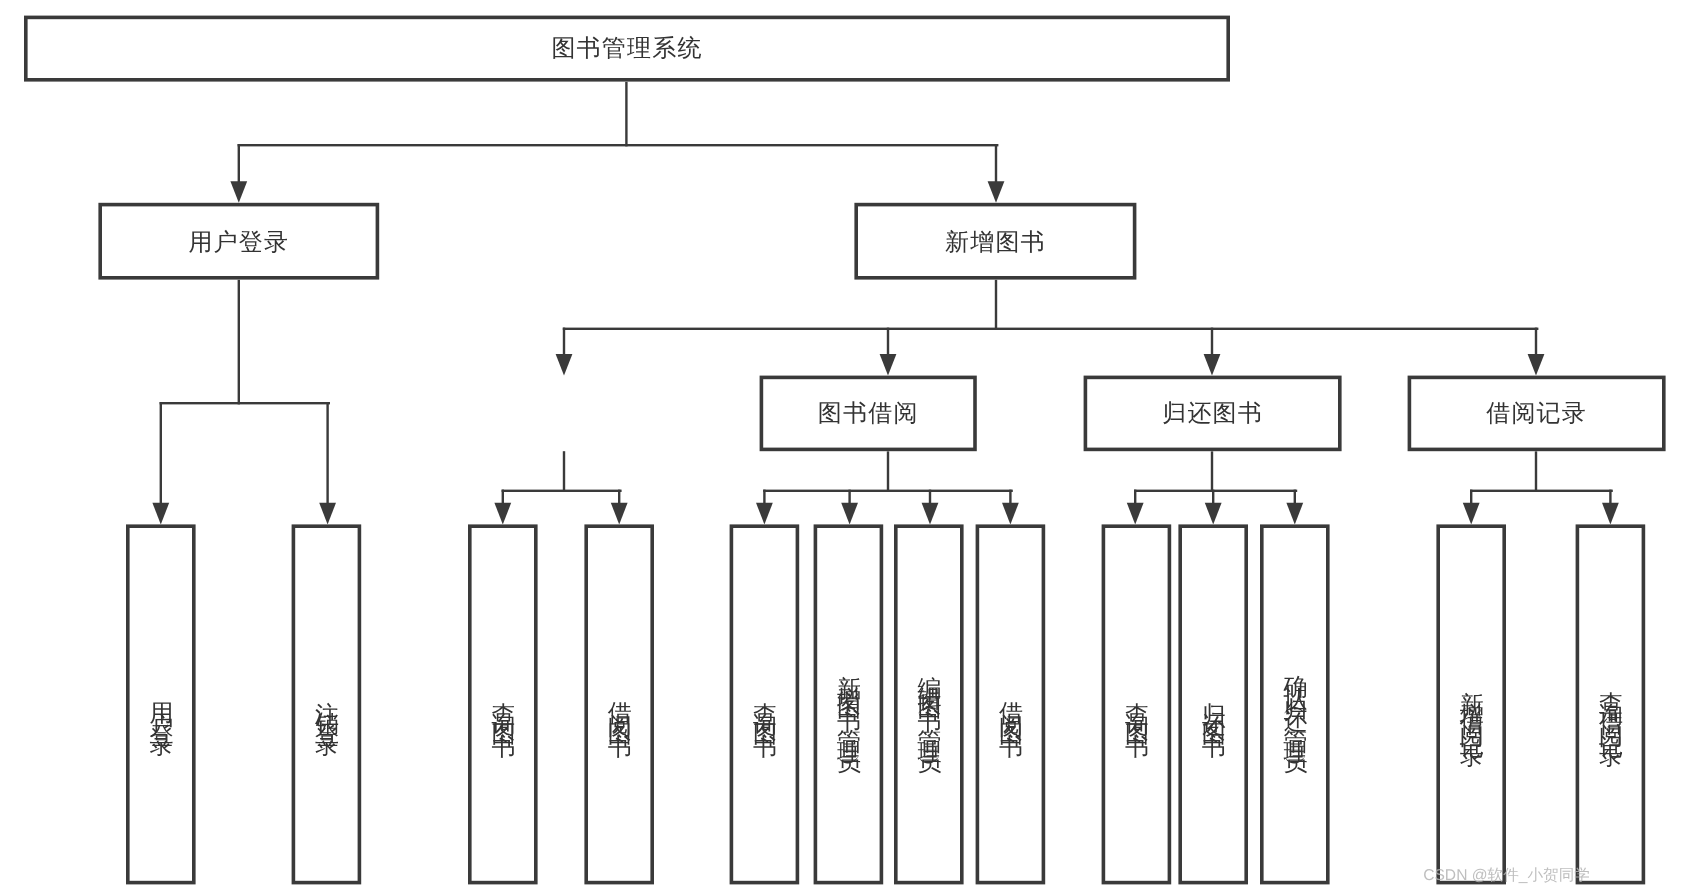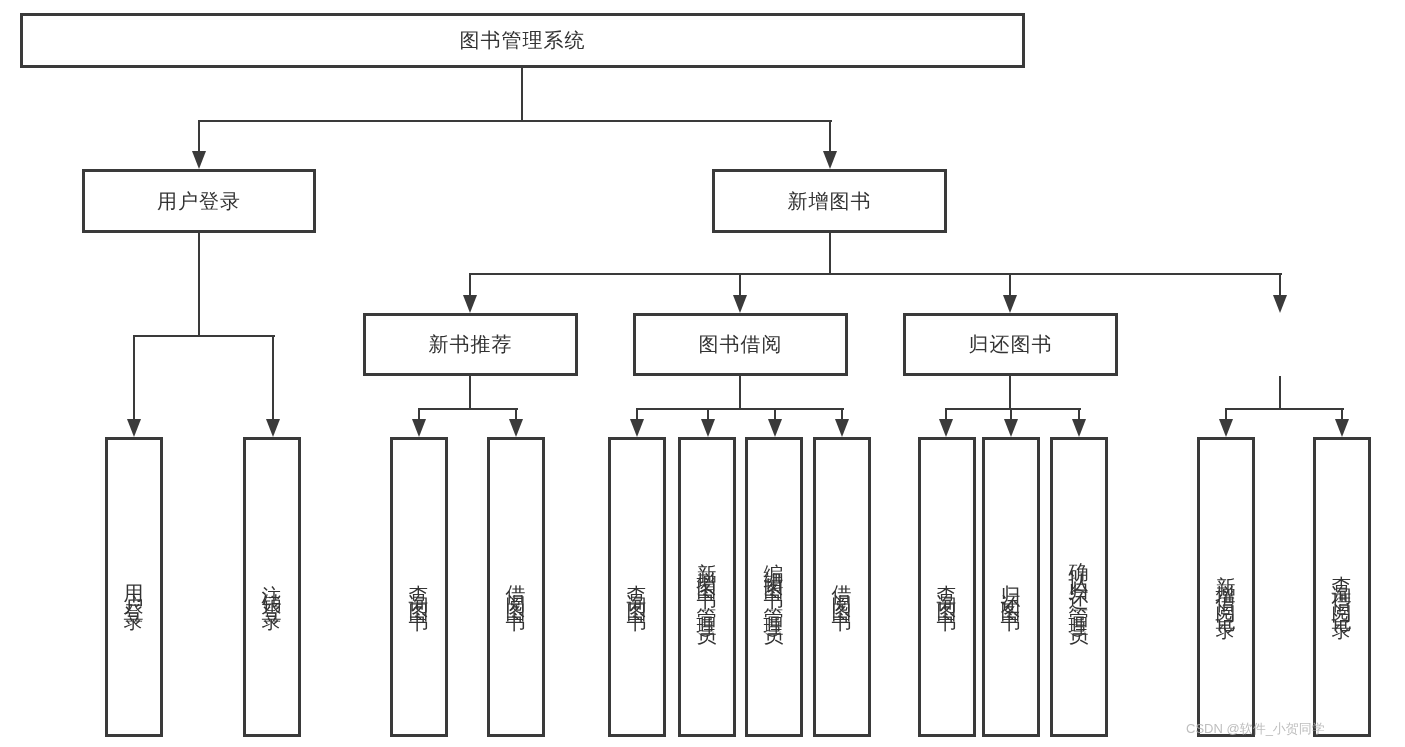--- a/index.html
+++ b/index.html
@@ -123,28 +123,28 @@
     <span class="lbl">图书管理系统</span>
   </div>
 
   <div class="box" style="left:82px;top:169px;width:234px;height:64px">
     <span class="lbl">用户登录</span>
   </div>
   <div class="box" style="left:712px;top:169px;width:235px;height:64px">
     <span class="lbl">新增图书</span>
   </div>
 
-  <div class="box" style="left:363px;top:313px;width:215px;height:63px">
-    <span class="lbl">新书推荐</span>
-  </div>
-  <div class="box" style="left:633px;top:313px;width:215px;height:63px">
+  <div class="box" style="left:633px;top:313px;width:181px;height:63px">
     <span class="lbl">图书借阅</span>
   </div>
   <div class="box" style="left:903px;top:313px;width:215px;height:63px">
     <span class="lbl">归还图书</span>
+  </div>
+  <div class="box" style="left:1173px;top:313px;width:215px;height:63px">
+    <span class="lbl">借阅记录</span>
   </div>
 
   <div class="box vbox" style="left:105px;top:437px;width:58px;height:300px">
     <span class="lbl">用户登录</span>
   </div>
   <div class="box vbox" style="left:243px;top:437px;width:58px;height:300px">
     <span class="lbl">注销登录</span>
   </div>
 
   <div class="box vbox" style="left:390px;top:437px;width:58px;height:300px">

